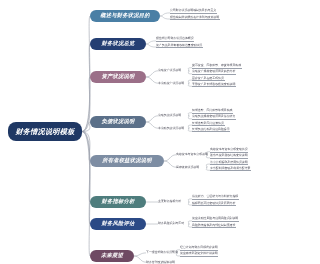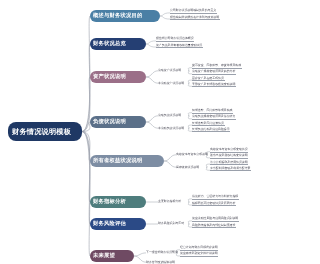--- a/index.html
+++ b/index.html
@@ -6,23 +6,23 @@
   body{
     width:300px;height:264px;overflow:hidden;background:#ffffff;
     font-family:"DejaVu Sans","Liberation Sans",sans-serif;
     -webkit-font-smoothing:antialiased;
   }
   #stage{position:relative;width:300px;height:264px;}
   svg#links{position:absolute;left:0;top:0;width:300px;height:264px;}
   .node{
     position:absolute;box-sizing:border-box;
     border-radius:9px;color:#ffffff;
-    display:flex;align-items:center;justify-content:flex-start;
+    display:flex;align-items:center;justify-content:center;
     text-align:center;line-height:1;
-    letter-spacing:.2px;white-space:nowrap;
+    letter-spacing:.2px;white-space:nowrap;font-style:italic;
   }
   .root{
     font-size:7.2px;font-weight:700;border-radius:8px;
     padding:0 4px;
   }
   .branch{font-size:5.3px;font-weight:700;padding:0 3px;}
   .mid{
     position:absolute;font-size:2.9px;color:#3d3d4a;
     white-space:nowrap;line-height:1;
   }

